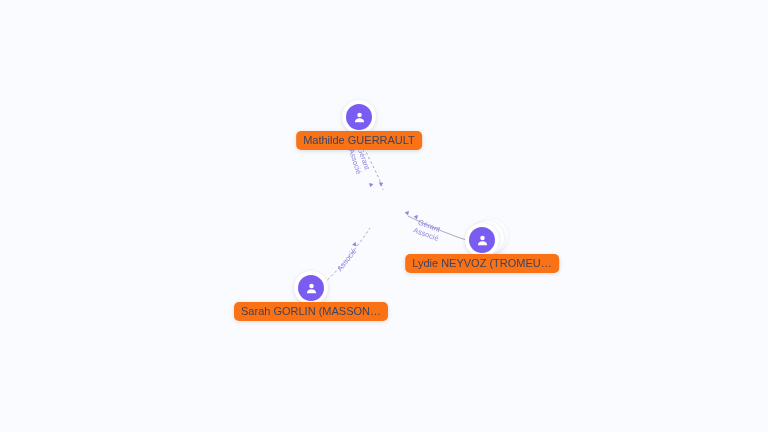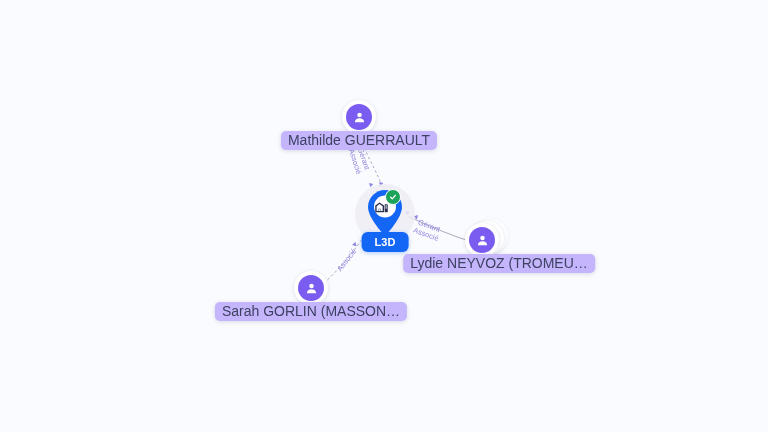--- a/index.html
+++ b/index.html
@@ -21,22 +21,22 @@
   }
   .p-stack1{opacity:.75;}
   .p-stack2{opacity:.55;}
   .p-av{
     position:absolute;left:4px;top:4px;width:26px;height:26px;border-radius:50%;
     background:#7b5cf0;display:flex;align-items:center;justify-content:center;
   }
   .p-av svg{width:15px;height:15px;display:block;}
   .p-label{
     position:absolute;white-space:nowrap;
-    background:#c4b5fd;color:#3d4260;
-    font-size:14px;line-height:13px;
+    background:#f97316;color:#3d4260;
+    font-size:11px;line-height:13px;
     padding:3px 7px;border-radius:5px;
     box-shadow:0 1px 4px rgba(60,64,110,.18);
     transform:translateX(-50%);
   }
 
   
   #company{position:absolute;left:361px;top:188px;width:48px;height:56px;}
   .halo{
     position:absolute;left:-6px;top:-4px;width:60px;height:60px;border-radius:50%;
     background:#ececf3;opacity:.85;
@@ -118,52 +118,28 @@
   <div class="person" style="left:465px;top:223px;">
     <div class="p-ring p-stack2" style="left:9px;top:-4px;"></div>
     <div class="p-ring p-stack1" style="left:5px;top:-2px;"></div>
     <div class="p-ring"></div>
     <div class="p-av">
       <svg viewBox="0 0 24 24" fill="#ffffff">
           <circle cx="12" cy="8" r="3.6"></circle>
           <path d="M4.6 19.4c0-4.1 3.3-6.2 7.4-6.2s7.4 2.1 7.4 6.2z"></path>
         </svg>
     </div>
-    <div class="p-label" style="left:34px;top:31px;">Lydie NEYVOZ (TROMEU…</div>
+    <div class="p-label" style="left:17px;top:31px;">Lydie NEYVOZ (TROMEU…</div>
   </div>
 
   <div class="person" style="left:294px;top:271px;">
     <div class="p-ring"></div>
     <div class="p-av">
       <svg viewBox="0 0 24 24" fill="#ffffff">
           <circle cx="12" cy="8" r="3.6"></circle>
           <path d="M4.6 19.4c0-4.1 3.3-6.2 7.4-6.2s7.4 2.1 7.4 6.2z"></path>
         </svg>
     </div>
     <div class="p-label" style="left:17px;top:31px;text-align:right;">Sarah GORLIN (MASSON…</div>
   </div>
 
-  <div id="company">
-    <div class="halo"></div>
-    <div class="pin">
-      <svg viewBox="0 0 40 50">
-        <path d="M20 2 C10.6 2 3 9.6 3 19 C3 30.5 20 48 20 48 C20 48 37 30.5 37 19 C37 9.6 29.4 2 20 2 Z" fill="#1467f5"></path>
-        <circle cx="20" cy="18.5" r="11" fill="#ffffff"></circle>
-      </svg>
-    </div>
-    <div class="pin-ico">
-      <svg viewBox="0 0 24 24" fill="#2b3150">
-        <path d="M2 21V10.5L9 5.5l7 5V21H2zm2.2-2h3.1v-3.4h3.4V19h3.1v-7.4L9 8 4.2 11.6V19z"></path>
-        <rect x="17" y="8.5" width="5" height="12.5" rx="0.6"></rect>
-        <rect x="18.3" y="10.3" width="2.4" height="1.7" fill="#ffffff"></rect>
-        <rect x="18.3" y="13.4" width="2.4" height="1.7" fill="#ffffff"></rect>
-        <rect x="7.9" y="16.2" width="2.4" height="2.8" fill="#ffffff"></rect>
-      </svg>
-    </div>
-    <div class="verified">
-      <svg viewBox="0 0 24 24" fill="none" stroke="#ffffff" stroke-width="4" stroke-linecap="round" stroke-linejoin="round">
-        <path d="M5 12.5 L10 17.5 L19 7"></path>
-      </svg>
-    </div>
-    <div id="company-badge">L3D</div>
-  </div>
 
 </div>
 
 </body></html>

